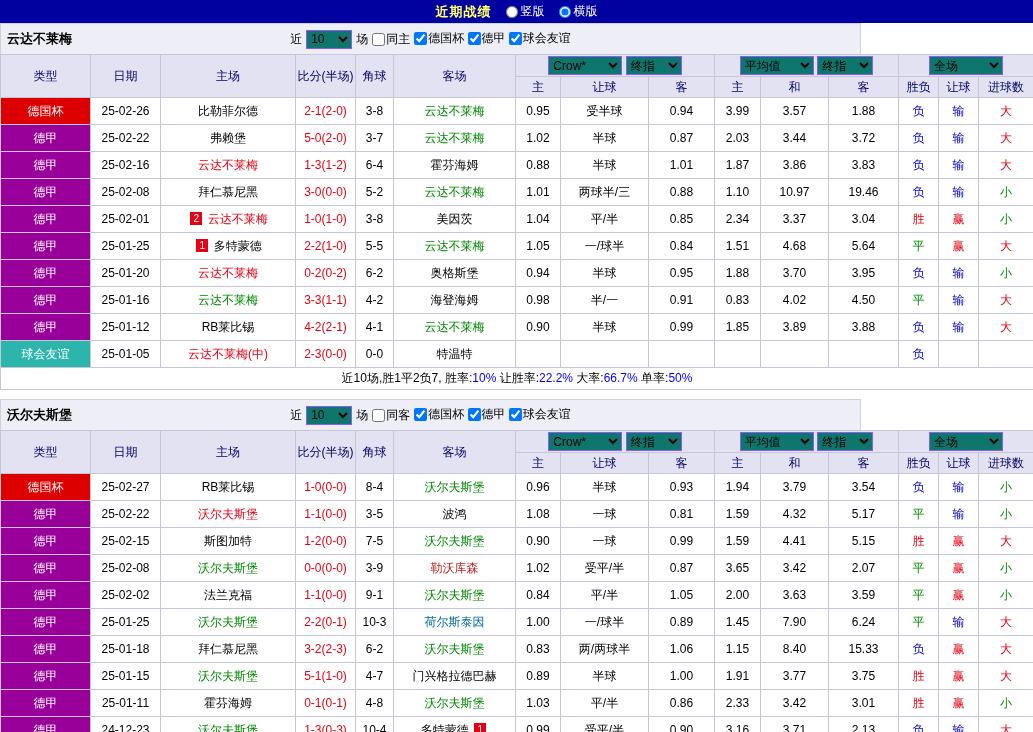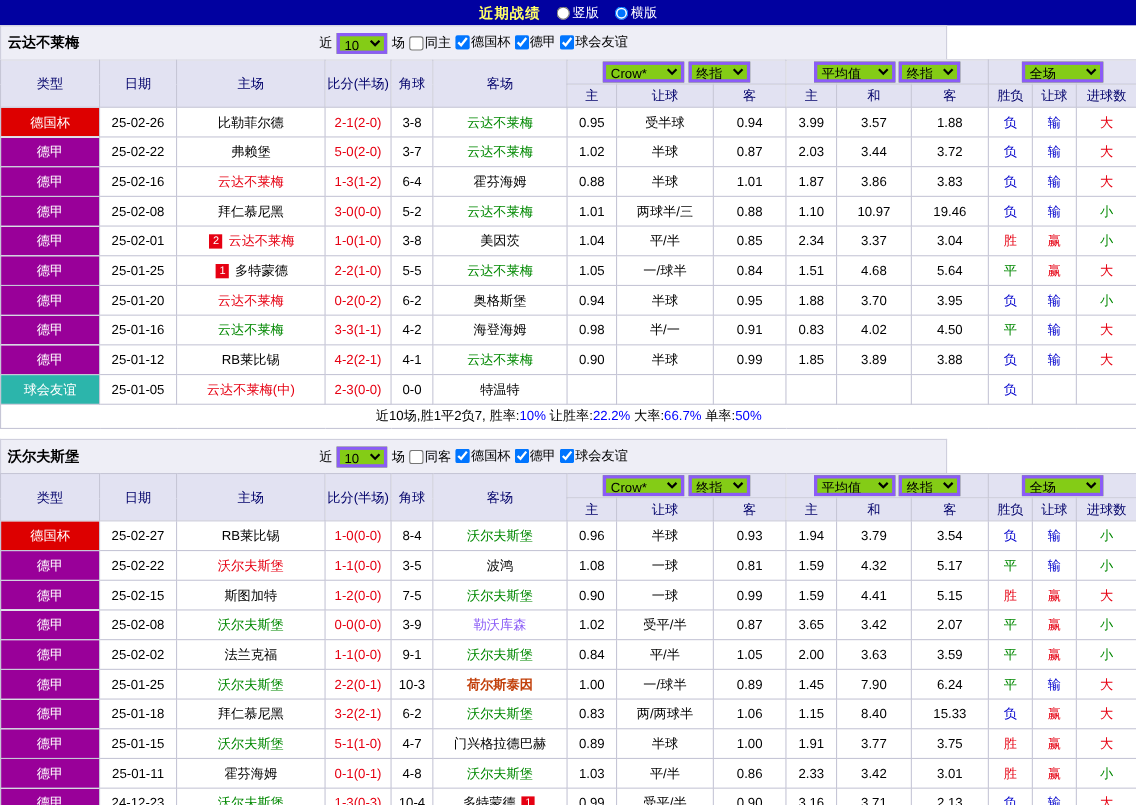--- a/index.html
+++ b/index.html
@@ -6,21 +6,21 @@
   body{width:1033px;background:#fff;color:#000;font-family:"Liberation Sans","DejaVu Sans",sans-serif;font-size:12px;}
   .topbar{height:23px;background:#0101a0;display:flex;align-items:center;justify-content:center;gap:14px;}
   .topbar-title{color:#ffff66;font-weight:bold;font-size:13px;letter-spacing:1px;}
   .radio-opt{display:inline-flex;align-items:center;gap:3px;color:#fff;cursor:pointer;}
   .radio-opt input{margin:0;width:12px;height:12px;}
   .team-section{width:861px;}
   #sections > section + section{margin-top:9px;}
   .section-bar{height:30px;position:relative;display:flex;align-items:center;justify-content:center;background:#eeeef6;border:1px solid #cfcfdd;border-bottom:none;}
   .team-name{position:absolute;left:6px;font-size:13px;font-weight:bold;}
   .controls{display:flex;align-items:center;gap:4px;}
-  .controls select,.head-top select{height:19px;font-size:12px;background:#84cc16;border:3px solid #8b5cf6;}
+  .controls select,.head-top select{height:19px;font-size:12px;background:#0f766e;border:1px solid #8b5cf6;}
   .cb{display:inline-flex;align-items:center;gap:1px;cursor:pointer;}
   .cb input{margin:0;width:13px;height:13px;}
   .stats-table{width:100%;border-collapse:collapse;table-layout:fixed;}
   .stats-table th,.stats-table td{border:1px solid #c6c6d6;text-align:center;overflow:hidden;white-space:nowrap;padding:0;}
   thead th{background:#e2e2f2;color:#00006a;font-weight:normal;}
   .head-top th{height:21px;}
   .head-sub th{height:20px;}
   tbody td{height:26px;background:#fff;}
   .type-cell{color:#fff;}
   .score-cell{color:#e60012;cursor:pointer;}
@@ -534,21 +534,21 @@
   <tr>
     <td class="type-cell" style="background: rgb(153, 0, 153);">德甲</td>
     <td>25-02-08</td>
     <td class="team-cell">
       
       <span class="team-text" style="color: rgb(0, 136, 0);">沃尔夫斯堡</span>
     </td>
     <td class="score-cell">0-0(0-0)</td>
     <td>3-9</td>
     <td class="team-cell">
-      <span class="team-text" style="color: #8b5cf6; text-align: right;">勒沃库森</span>
+      <span class="team-text" style="color: #b91c1c; text-align: right;">勒沃库森</span>
       
     </td>
     <td>1.02</td>
     <td>受平/半</td>
     <td>0.87</td>
     <td>3.65</td>
     <td>3.42</td>
     <td>2.07</td>
     <td style="color: rgb(0, 136, 0);">平</td>
     <td style="color: rgb(230, 0, 18);">赢</td>
@@ -582,42 +582,42 @@
   <tr>
     <td class="type-cell" style="background: rgb(153, 0, 153);">德甲</td>
     <td>25-01-25</td>
     <td class="team-cell">
       
       <span class="team-text" style="color: rgb(0, 136, 0);">沃尔夫斯堡</span>
     </td>
     <td class="score-cell">2-2(0-1)</td>
     <td>10-3</td>
     <td class="team-cell">
-      <span class="team-text" style="color: #c2410c; font-weight: bold;">荷尔斯泰因</span>
+      <span class="team-text" style="color: #0369a1;">荷尔斯泰因</span>
       
     </td>
     <td>1.00</td>
     <td>一/球半</td>
     <td>0.89</td>
     <td>1.45</td>
     <td>7.90</td>
     <td>6.24</td>
     <td style="color: rgb(0, 136, 0);">平</td>
     <td style="color: rgb(0, 0, 204);">输</td>
     <td style="color: rgb(230, 0, 18);">大</td>
   </tr>
 
   <tr>
     <td class="type-cell" style="background: rgb(153, 0, 153);">德甲</td>
     <td>25-01-18</td>
     <td class="team-cell">
       
       <span class="team-text" style="color: rgb(0, 0, 0);">拜仁慕尼黑</span>
     </td>
-    <td class="score-cell">3-2(2-1)</td>
+    <td class="score-cell">3-2(2-3)</td>
     <td>6-2</td>
     <td class="team-cell">
       <span class="team-text" style="color: rgb(0, 136, 0);">沃尔夫斯堡</span>
       
     </td>
     <td>0.83</td>
     <td>两/两球半</td>
     <td>1.06</td>
     <td>1.15</td>
     <td>8.40</td>

